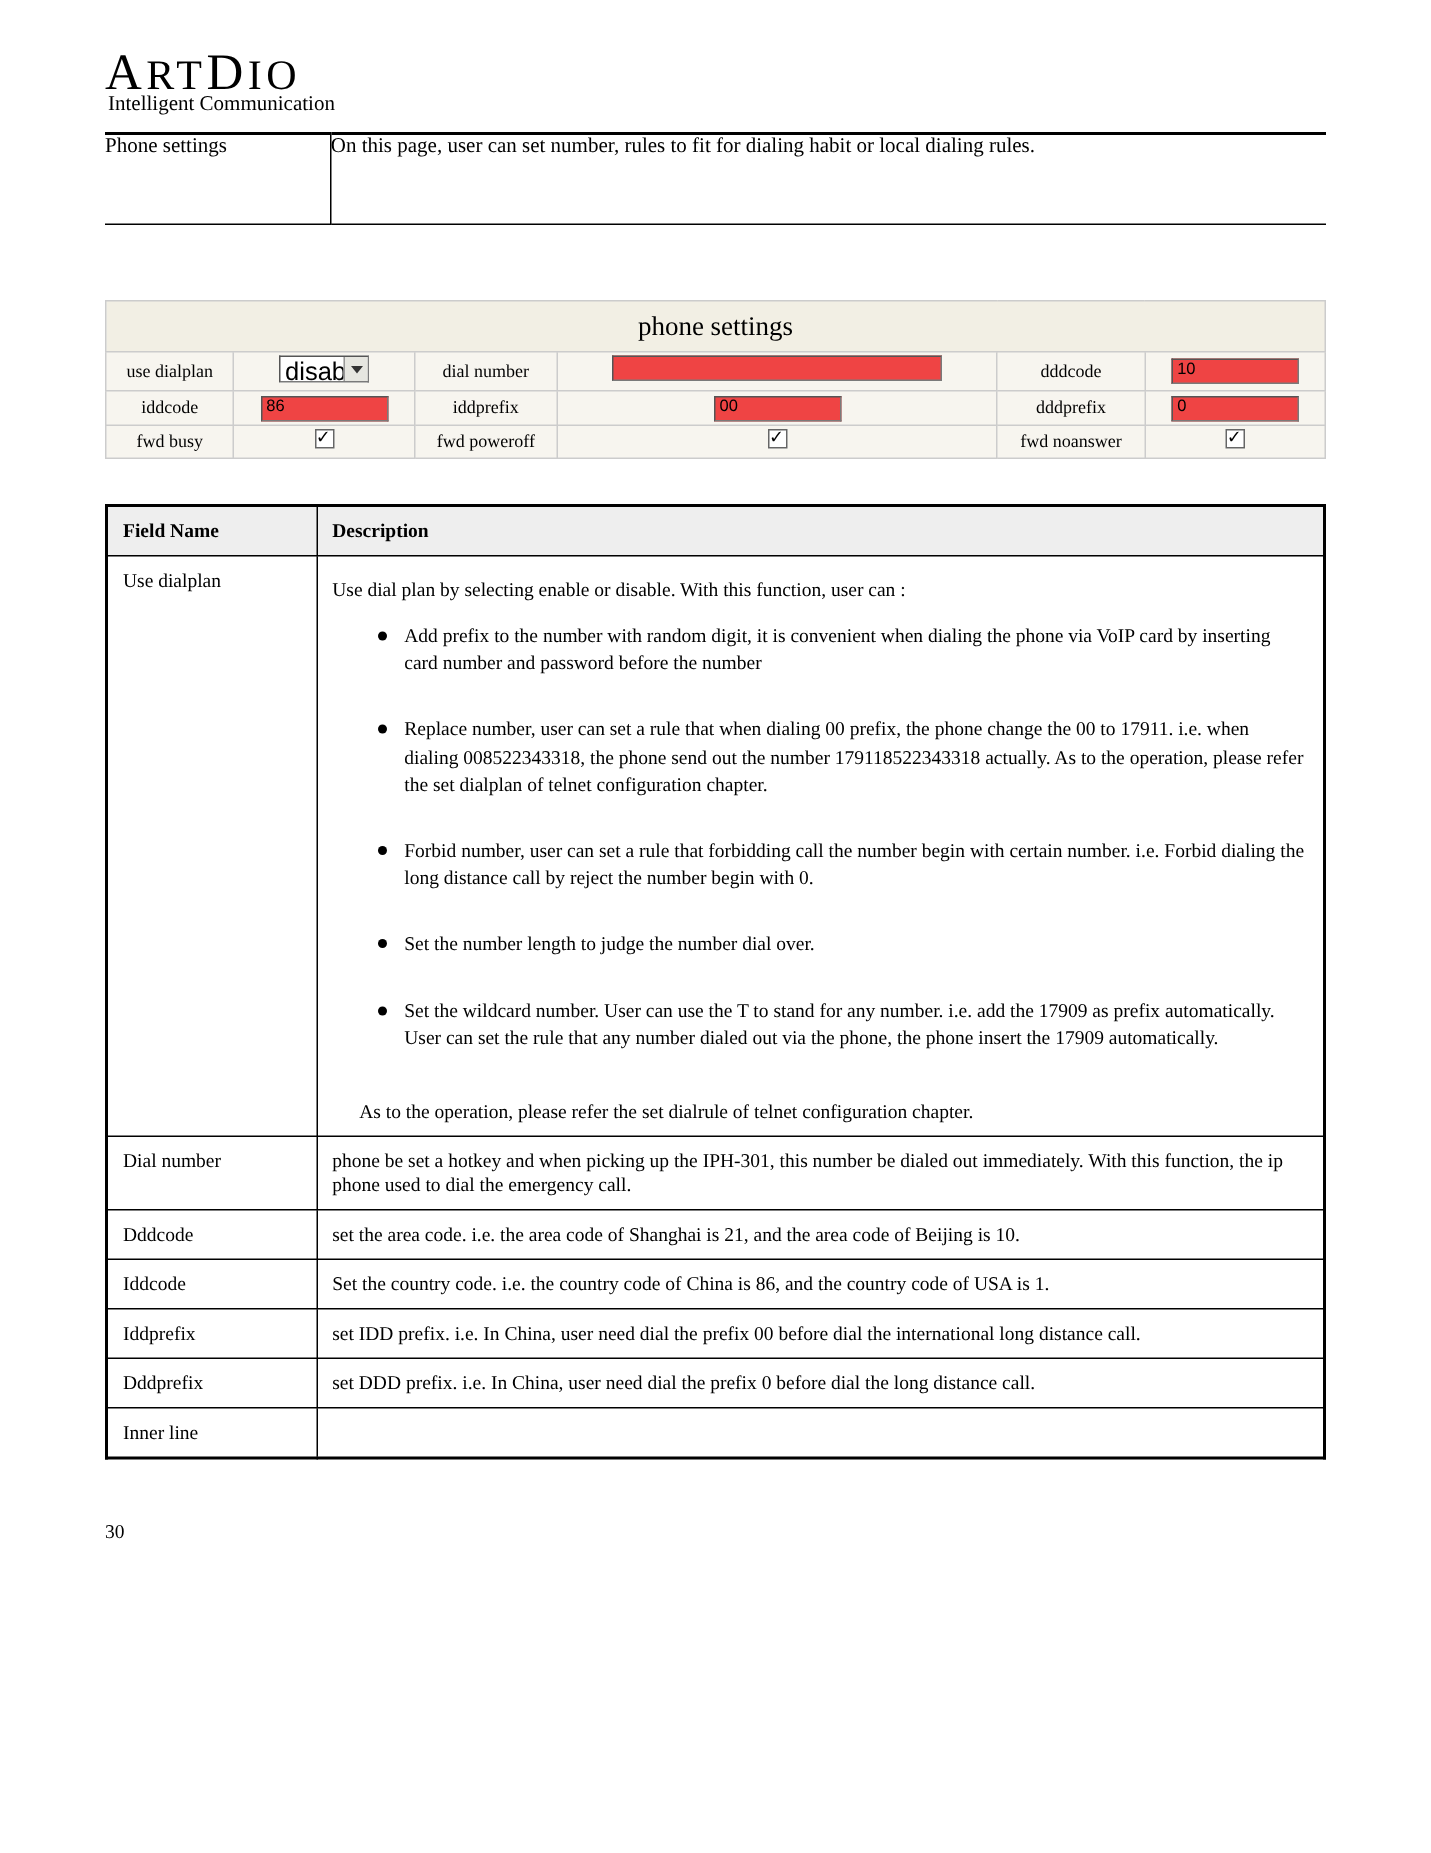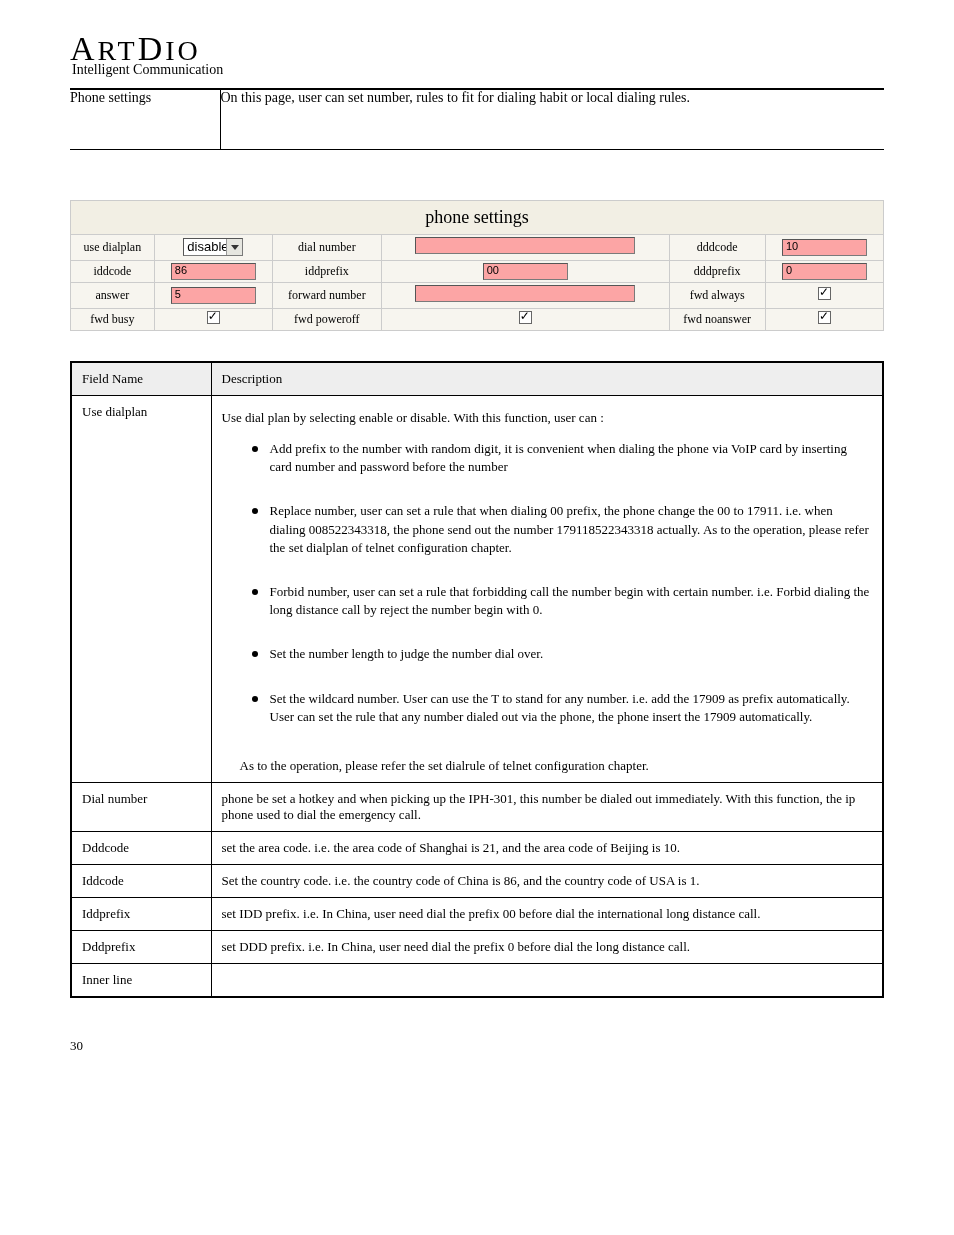--- a/index.html
+++ b/index.html
@@ -9,30 +9,30 @@
   .logo-text .lc{font-size:28px}
   .tagline{font-family:"Brush Script MT",cursive;font-size:14px;position:relative;top:-6px;left:2px;}
   .hdr-table{width:100%;border-collapse:collapse;margin-top:4px}
   .hdr-table td{border-top:2px solid #000;border-bottom:1px solid #000;padding:0}
   .hdr-left{width:150px;border-right:1px solid #000;height:60px;vertical-align:top;padding:6px 8px}
   .hdr-right{padding:6px 8px;vertical-align:top}
   .shot{margin:50px 0 30px 0;width:100%}
   .shot table{width:100%;border-collapse:collapse;background:#f9f9f6;font-family:"Times New Roman",serif;font-size:12px}
   .shot td{border:1px solid #ccc;padding:2px 4px;text-align:center;white-space:nowrap;background:#f7f5ef}
   .shot td.title{background:#f2efe4;font-size:18px;padding:6px;text-align:center}
-  .inp{display:inline-block;width:85px;height:17px;font-size:11px;text-align:left;padding:0 3px;background:#fca5a5;border:1px solid #7a7a7a;border-top-color:#555;border-left-color:#555;font-family:Arial,sans-serif}
+  .inp{display:inline-block;width:85px;height:17px;font-size:11px;text-align:left;padding:0 3px;background:#ef4444;border:1px solid #7a7a7a;border-top-color:#555;border-left-color:#555;font-family:Arial,sans-serif}
   .inp.wide{width:220px}
-  .sel{position:relative;display:inline-block;width:60px;height:18px;font-size:13px;background:#fff;border:1px solid #7a7a7a;border-top-color:#555;border-left-color:#555;text-align:left;padding:0 3px;font-family:Arial,sans-serif}
+  .sel{position:relative;display:inline-block;width:60px;height:18px;font-size:17px;background:#fff;border:1px solid #7a7a7a;border-top-color:#555;border-left-color:#555;text-align:left;padding:0 3px;font-family:Arial,sans-serif}
   .sel .arrow{position:absolute;right:0;top:0;width:16px;height:16px;background:#e6e6e0;border-left:1px solid #999;display:flex;align-items:center;justify-content:center}
   .sel .arrow::after{content:"";border-left:4px solid transparent;border-right:4px solid transparent;border-top:5px solid #333}
   .chk{display:inline-block;width:13px;height:13px;border:1px solid #666;background:#fff;position:relative}
   .chk::after{content:"✓";position:absolute;top:-3px;left:0;font-size:12px;font-family:Arial;color:#000}
   .ref-table{width:100%;border-collapse:collapse;margin-top:12px;border:2px solid #000}
   .ref-table th,.ref-table td{border:1px solid #000;vertical-align:top;font-size:13px;padding:8px 10px}
-  .ref-table th{background:#eeeeee;font-weight:400;text-align:left;height:34px}
+  .ref-table th{background:#eeeeee;font-weight:700;text-align:left;height:34px}
   .ref-table td.lbl{width:140px}
   ul.bul{list-style:none;padding:4px 0 8px 30px}
   ul.bul li{position:relative;padding:6px 0 20px 18px;line-height:1.4}
   ul.bul li::before{content:"";position:absolute;left:0;top:12px;width:6px;height:6px;background:#000;border-radius:50%}
   .intro{margin:6px 0 4px 0}
   .ring-note{padding:4px 0 0 18px}
 </style>
 </head>
 <body>
 
@@ -66,28 +66,20 @@
           <td>dddcode</td>
           <td><span class="inp">10</span></td>
         </tr>
         <tr>
           <td>iddcode</td>
           <td><span class="inp">86</span></td>
           <td>iddprefix</td>
           <td><span class="inp">00</span></td>
           <td>dddprefix</td>
           <td><span class="inp">0</span></td>
-        </tr>
-        <tr>
-          <td>answer</td>
-          <td><span class="inp">5</span></td>
-          <td>forward number</td>
-          <td><span class="inp wide"></span></td>
-          <td>fwd always</td>
-          <td><span class="chk"></span></td>
         </tr>
         <tr>
           <td>fwd busy</td>
           <td><span class="chk"></span></td>
           <td>fwd poweroff</td>
           <td><span class="chk"></span></td>
           <td>fwd noanswer</td>
           <td><span class="chk"></span></td>
         </tr>
       </tbody>

